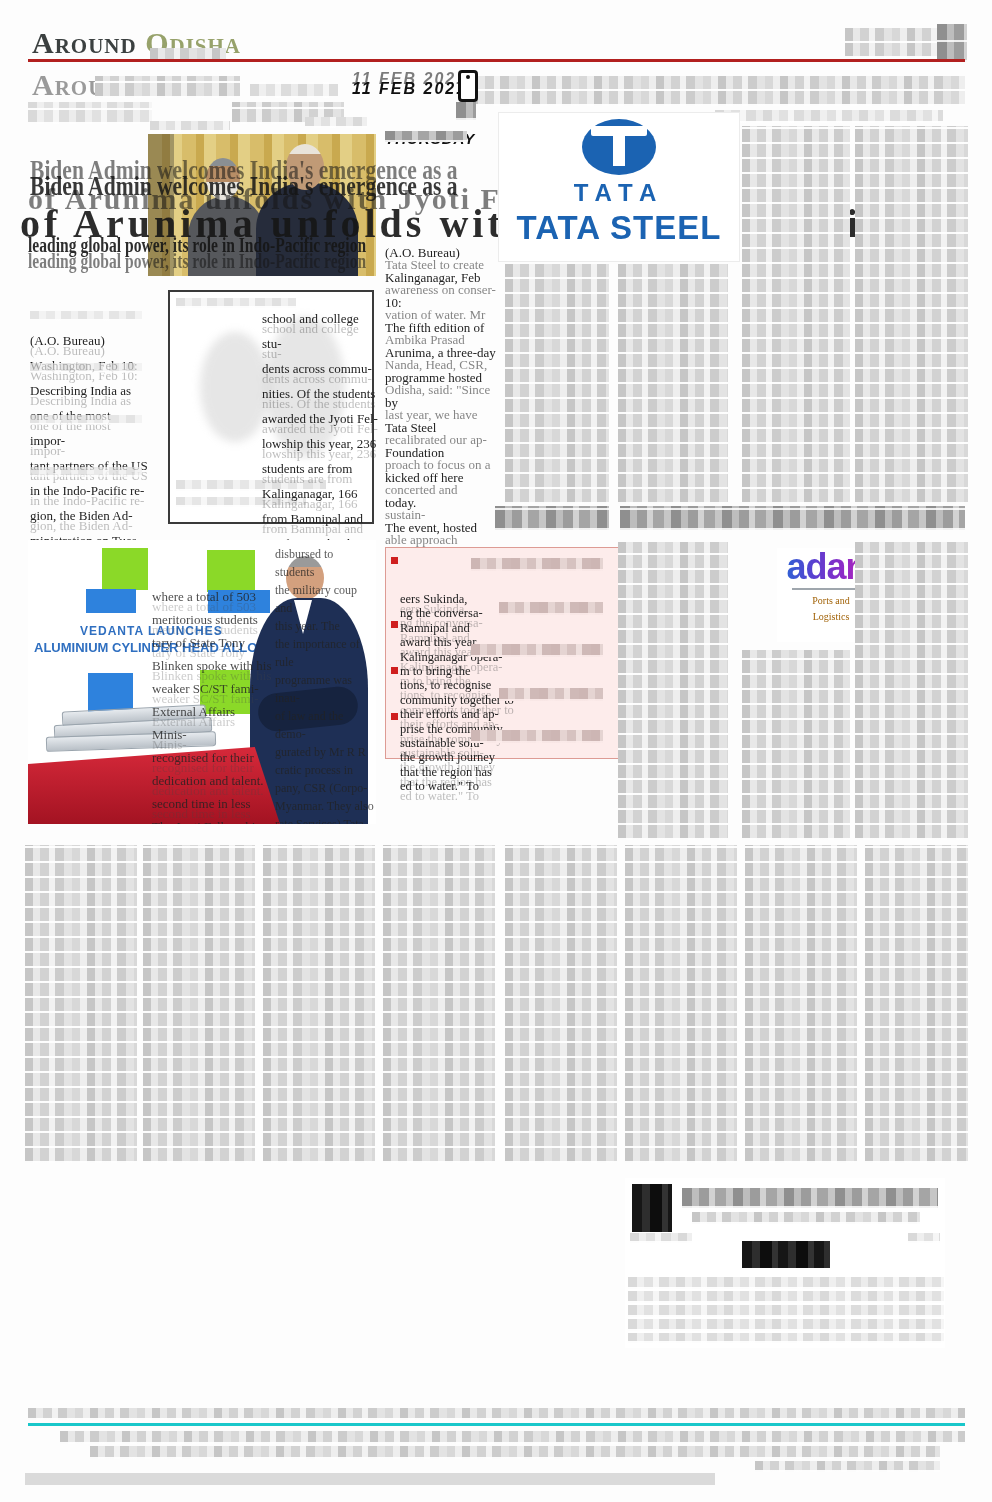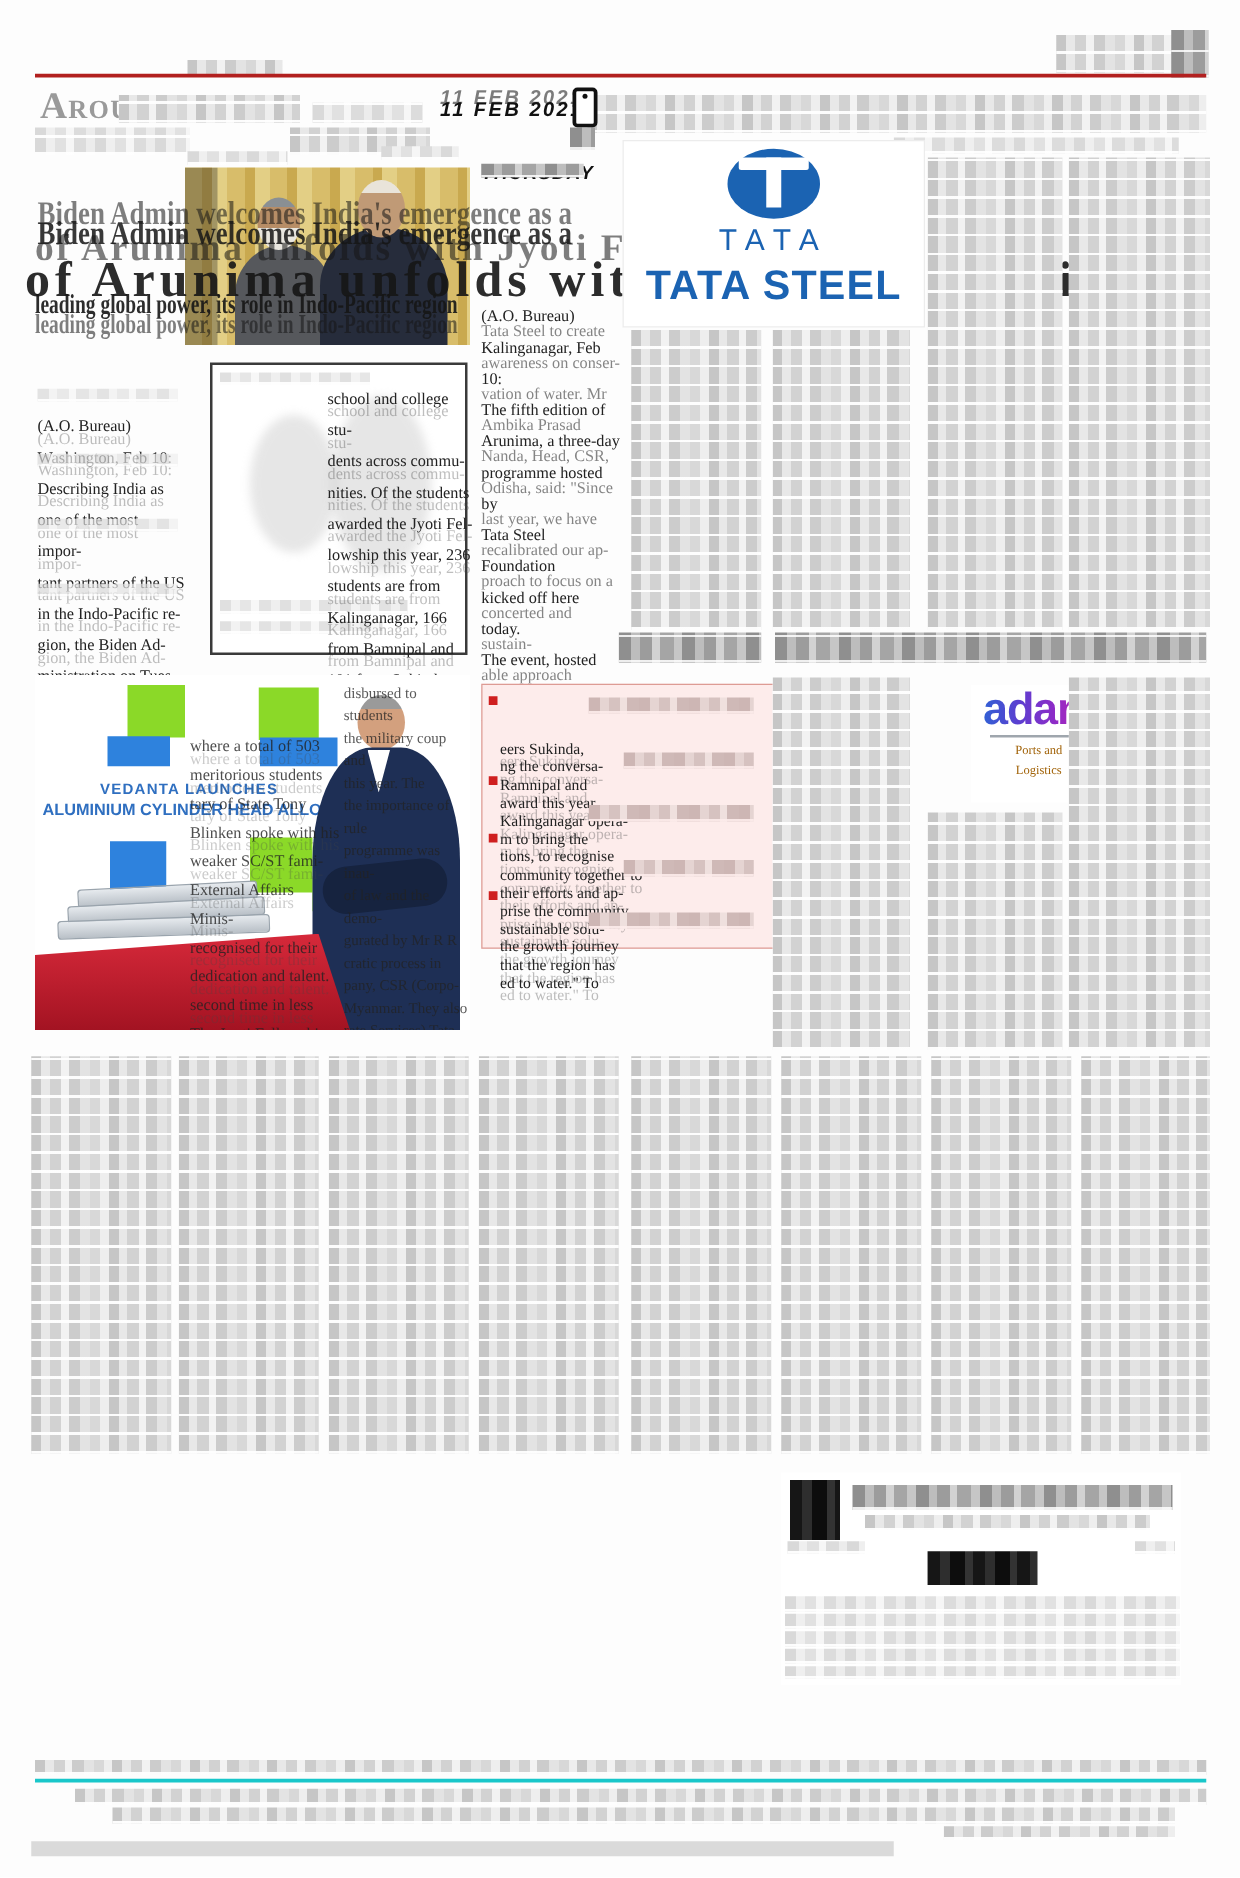--- a/index.html
+++ b/index.html
@@ -35,21 +35,21 @@
   .masthead{font-size:30px;font-weight:bold;letter-spacing:1px;color:#3b4040;}
   .masthead .accent{color:#97a26b;}
   .smallcaps{font-variant:small-caps;}
 
   
   .tata-box{position:absolute;left:498px;top:112px;width:240px;height:148px;background:#fff;
             border:1px solid #ececec;text-align:center;}
   .tata-roundel{position:relative;width:74px;height:56px;background:#1b63b2;border-radius:50%;margin:6px auto 4px;}
   .tata-roundel .v{position:absolute;left:50%;top:7px;width:12px;height:40px;background:#fff;transform:translateX(-50%);}
   .tata-roundel .h{position:absolute;left:9px;top:7px;width:56px;height:10px;background:#fff;border-radius:2px;}
-  .tata-word{color:#1b63b2;font-weight:normal;font-size:24px;letter-spacing:8px;font-family:"Liberation Sans",sans-serif;}
+  .tata-word{color:#1b63b2;font-weight:bold;font-size:24px;letter-spacing:8px;font-family:"Liberation Sans",sans-serif;}
   .tata-steel{color:#1b63b2;font-weight:bold;font-size:33px;letter-spacing:1px;font-family:"Liberation Sans",sans-serif;margin-top:2px;}
 
   
   .adani-box{position:absolute;left:777px;top:548px;width:108px;height:94px;background:#fff;text-align:center;}
   .adani-word{font-family:"Liberation Sans",sans-serif;font-weight:bold;font-size:36px;letter-spacing:-1px;color:#8b2fc9;line-height:38px;}
   @supports ((-webkit-background-clip:text) or (background-clip:text)){
     .adani-word{background:linear-gradient(90deg,#246bd6 0%,#5b3fd0 35%,#9429c6 65%,#d6219c 100%);
                 -webkit-background-clip:text;background-clip:text;color:transparent;}
   }
   .adani-rule{width:78px;height:2px;background:#9fa6ad;margin:2px auto 3px;}
@@ -84,20 +84,24 @@
 
   .dateline{position:absolute;font-family:"Liberation Sans",sans-serif;font-weight:bold;font-style:italic;color:#111;}
   .phoneicon{position:absolute;width:14px;height:26px;border:3px solid #111;border-radius:4px;background:#fff;}
   .phoneicon::after{content:"";position:absolute;left:50%;top:2px;width:4px;height:4px;margin-left:-2px;border-radius:50%;background:#111;}
 </style>
 </head>
 <body>
 
 <div id="page">
 
+  <div class="abs masthead smallcaps" style="left:32px;top:26px;">
+    <span>Around</span>
+    <span class="accent">Odisha</span>
+  </div>
   <div class="mz" style="left:150px;top:48px;width:76px;height:13px;"></div>
   <div class="mz" style="left:845px;top:28px;width:92px;height:30px;"></div>
   <div class="mz dark" style="left:937px;top:24px;width:30px;height:38px;"></div>
   <div class="redrule"></div>
 
   <div class="abs masthead smallcaps ghost" style="left:32px;top:68px;color:#4a4a4a;">
     <span>Around</span>
   </div>
   <div class="mz" style="left:95px;top:76px;width:145px;height:22px;"></div>
   <div class="mz light" style="left:250px;top:82px;width:88px;height:16px;"></div>

